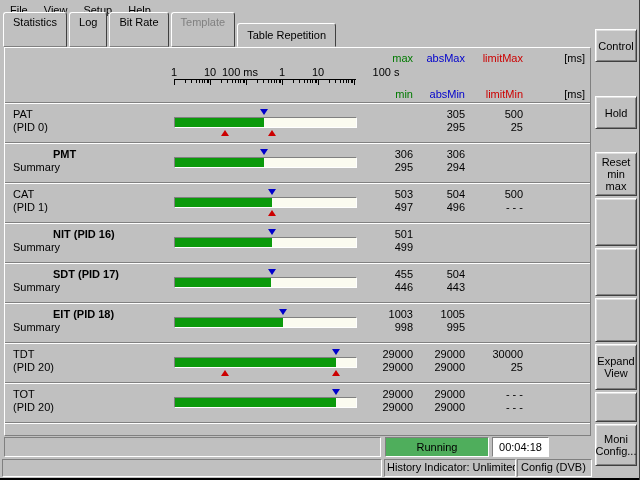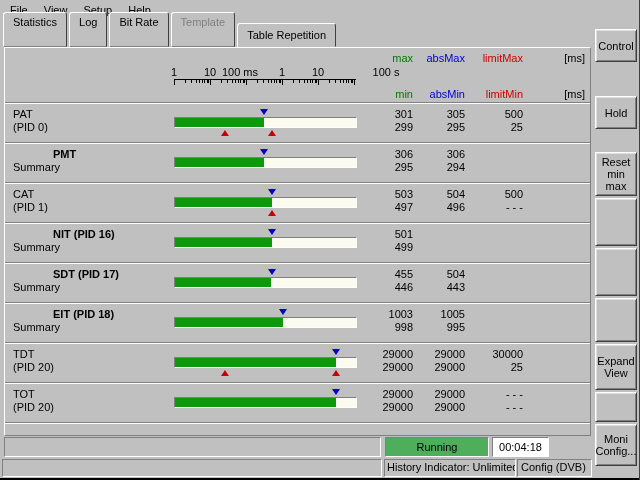--- a/index.html
+++ b/index.html
@@ -169,24 +169,20 @@
     <div class="rows">
         <div class="row">
           <div class="rname">PAT</div>
           <div class="rsub">(PID 0)</div>
           <div class="track">
             <div class="fill" style="width: 89px;"></div>
           </div>
           <div class="mabs" style="left: 255px;"></div>
           <div class="mlim" style="left: 263px;"></div>
           <div class="mlim" style="left: 216px;"></div>
-          <div class="vcol c1">
-            <div>301</div>
-            <div>299</div>
-          </div>
           <div class="vcol c2">
             <div>305</div>
             <div>295</div>
           </div>
           <div class="vcol c3">
             <div>500</div>
             <div>25</div>
           </div>
         </div>
         <div class="row bold">

